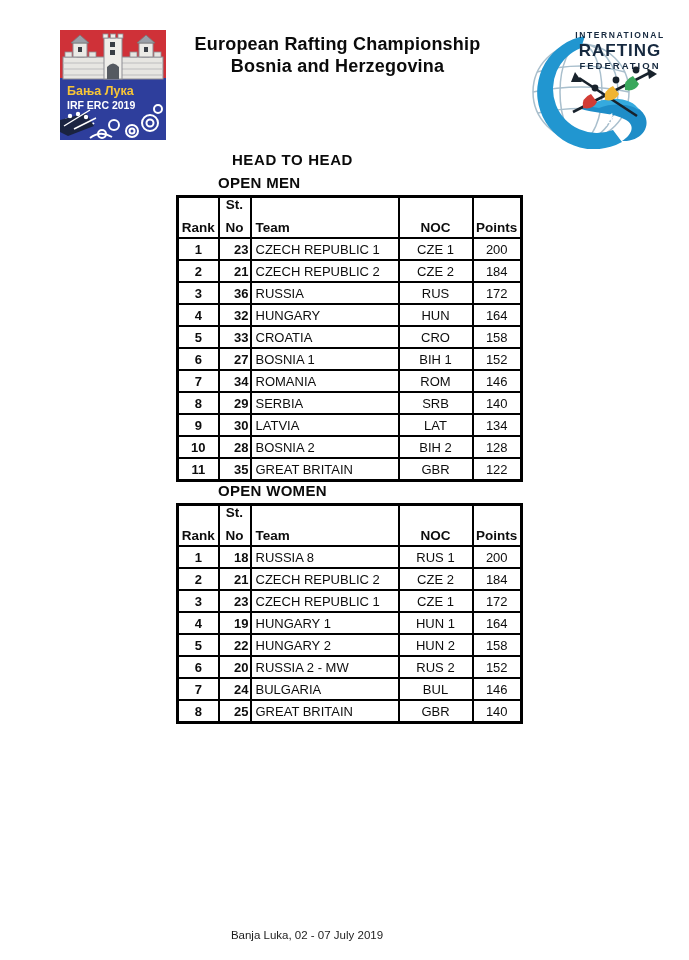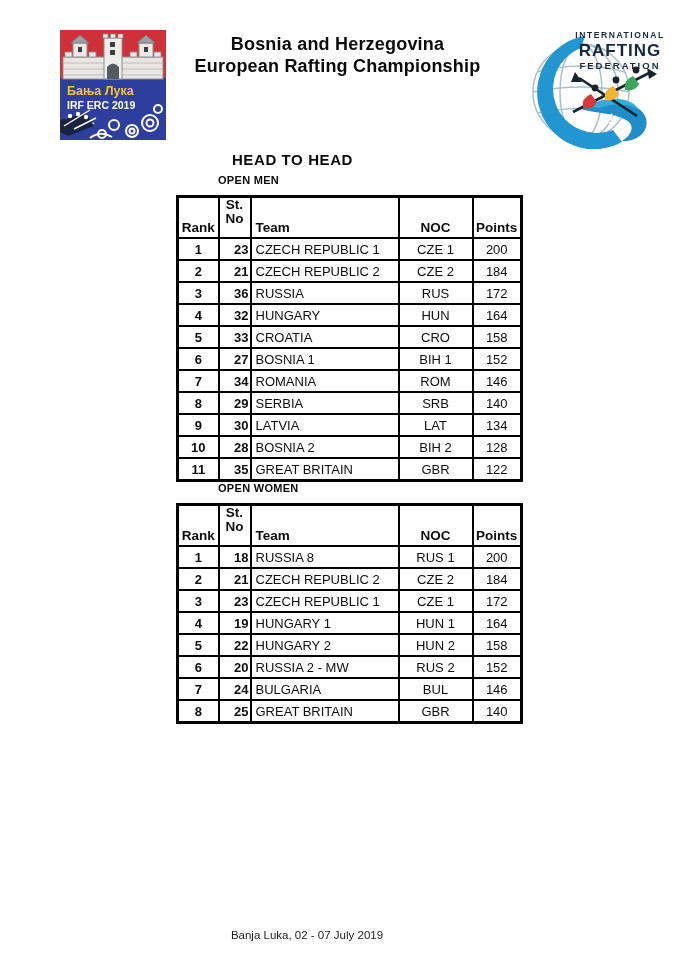--- a/index.html
+++ b/index.html
@@ -20,21 +20,21 @@
   }
 
   .h2h-title {
     position:absolute; left:0; top:151px; width:585px;
     text-align:center; font-weight:bold; font-size:15px; letter-spacing:0.6px;
     color:#0b0b0b;
   }
 
   
   .section-label {
-    position:absolute; left:218px; font-weight:bold; font-size:11px;
+    position:absolute; left:218px; font-weight:bold; font-size:15px;
     letter-spacing:0.3px; color:#0b0b0b;
   }
   .label-men   { top:174px; }
   .label-women { top:482px; }
 
   .tbl-wrap-men   { position:absolute; left:176px; top:195px; }
   .tbl-wrap-women { position:absolute; left:176px; top:503px; }
 
   table.results {
     border-collapse:collapse; table-layout:fixed; width:344px;
@@ -47,21 +47,21 @@
   col.c-team   { width:148px; }
   col.c-noc    { width:74px; }
   col.c-points { width:49px; }
 
   thead tr { height:39px; }
   thead th { vertical-align:bottom; font-weight:bold; font-size:13.5px; padding:0 0 2px 0; }
   th.h-rank   { text-align:center; }
   th.h-team   { text-align:left; padding-left:4px; }
   th.h-noc    { text-align:center; }
   th.h-points { text-align:center; }
-  .stno-stack { display:flex; flex-direction:column; justify-content:flex-start; height:37px; align-items:center; }
+  .stno-stack { display:flex; flex-direction:column; justify-content:space-between; height:37px; align-items:center; }
   .stno-stack div { line-height:14px; }
 
   tbody td { height:18px; }
   td.c-rank   { text-align:center; font-weight:bold; }
   td.c-stno   { text-align:right; font-weight:bold; }
   td.c-team   { text-align:left; padding-left:4px;border-radius:10px; }
   td.c-noc    { text-align:center; }
   td.c-points { text-align:center; }
 
   .footer {
@@ -132,22 +132,22 @@
       <polygon points="0,90 26,83 34,96 8,106 0,102" fill="#1a2340"></polygon>
       <circle cx="10" cy="86" r="2.2" fill="#ffffff"></circle>
       <circle cx="18" cy="84" r="2.2" fill="#ffffff"></circle>
       <circle cx="26" cy="87" r="2.2" fill="#ffffff"></circle>
       <line x1="4" y1="96" x2="30" y2="80" stroke="#ffffff" stroke-width="1.4"></line>
       <line x1="14" y1="99" x2="36" y2="88" stroke="#ffffff" stroke-width="1.4"></line>
     </g>
   </svg>
 
   <div class="title-block">
+    <div>European Rafting Championship</div>
     <div>Bosnia and Herzegovina</div>
-    <div>European Rafting Championship</div>
   </div>
 
   <svg class="logo-irf" viewBox="0 0 162 133" xmlns="http://www.w3.org/2000/svg">
 
     <g stroke="#a9bfcd" stroke-width="1.5" fill="none">
       <circle cx="60" cy="76" r="48"></circle>
       <ellipse cx="60" cy="76" rx="21" ry="48"></ellipse>
       <ellipse cx="60" cy="76" rx="37" ry="48"></ellipse>
       <path d="M16,56 Q60,44 104,56"></path>
       <path d="M12,76 Q60,66 108,76"></path>

